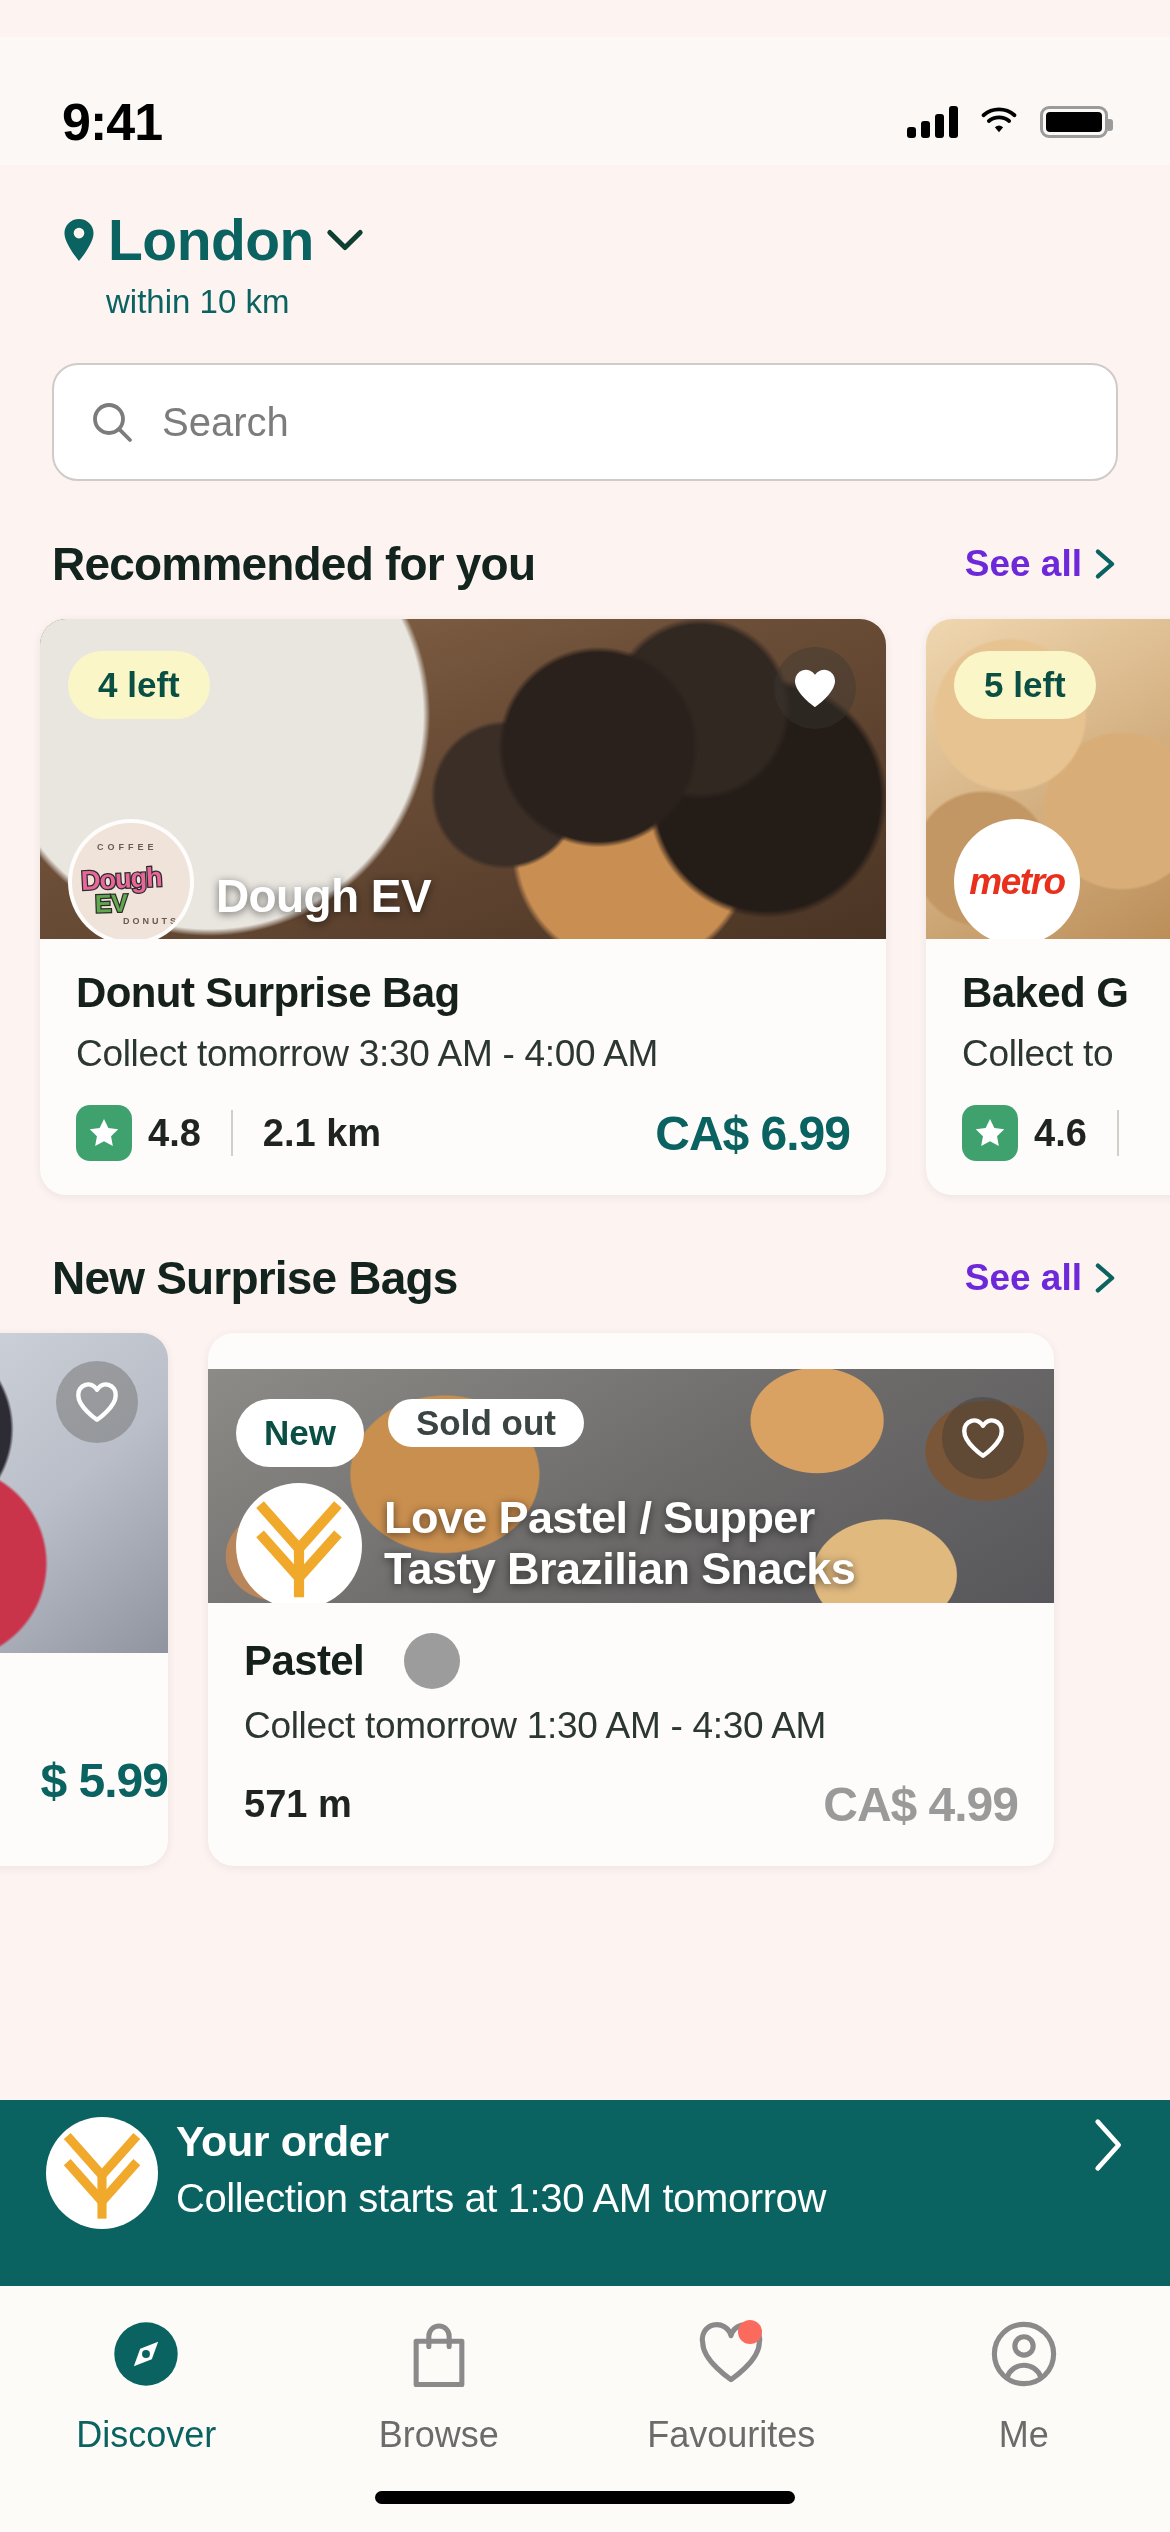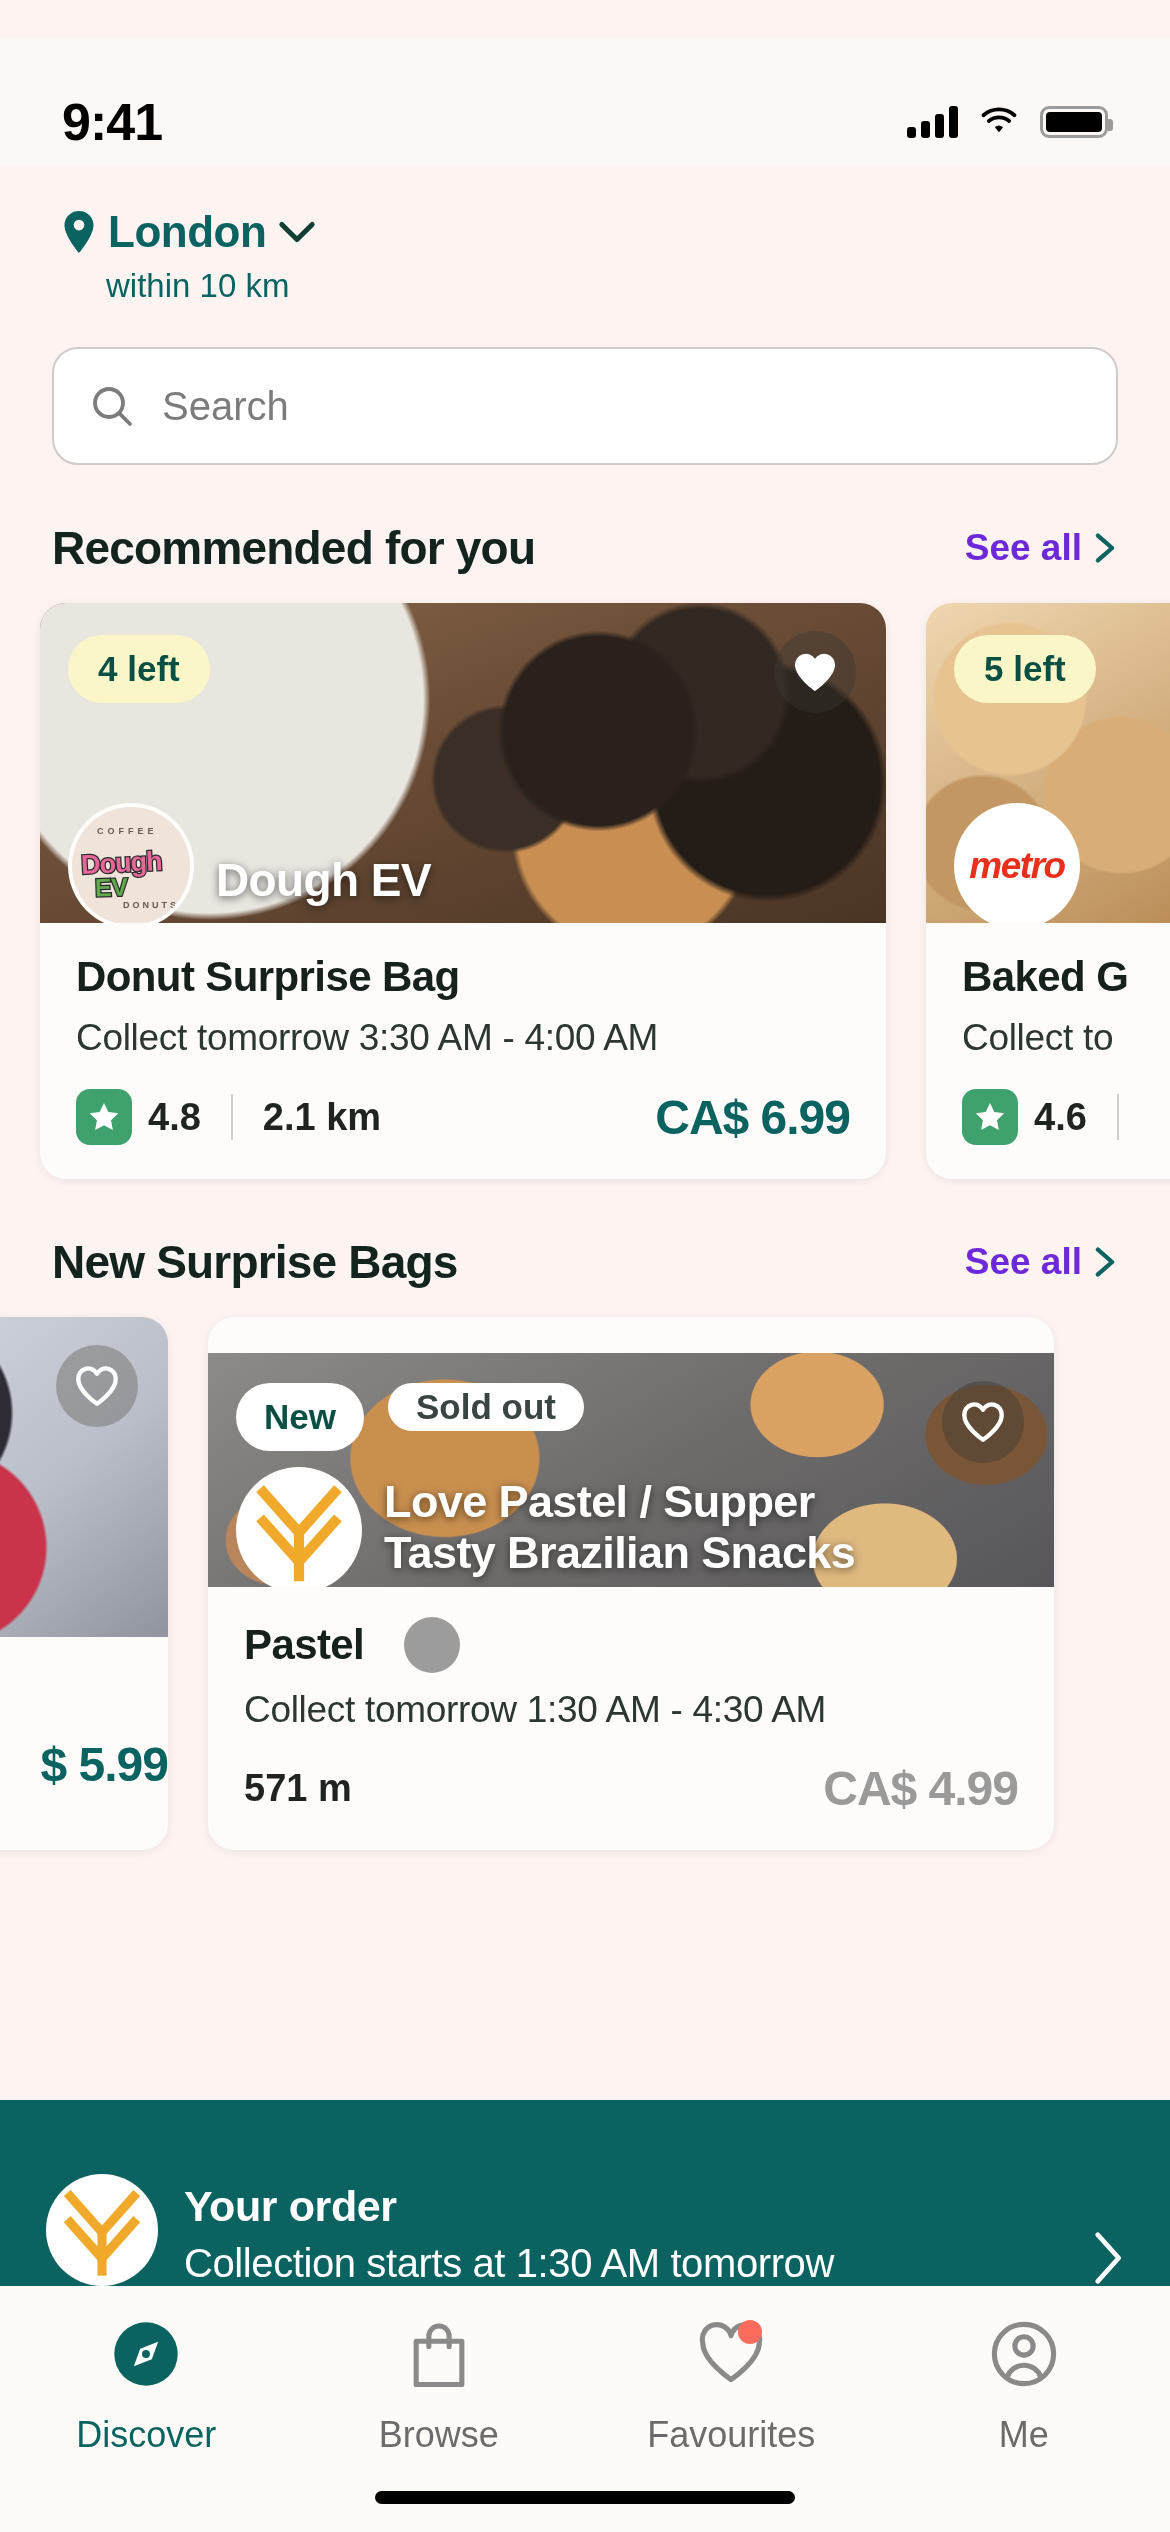--- a/index.html
+++ b/index.html
@@ -26,21 +26,21 @@
   .batt {
     width:68px; height:32px; border:3px solid #9b9b9b; border-radius:9px;
     padding:3px; position:relative;
   }
   .batt::after{content:"";position:absolute;right:-8px;top:10px;width:5px;height:12px;background:#9b9b9b;border-radius:0 3px 3px 0;}
   .batt span{display:block;width:100%;height:100%;background:#000;border-radius:4px;}
 
   
   .locwrap { padding:42px 52px 0 62px; background:#FDF4F2; }
   .locrow { display:flex; align-items:center; gap:12px; }
-  .loc-city { font-size:44px; font-weight:700; color:#0A6360; letter-spacing:-0.5px; }
+  .loc-city { font-size:57px; font-weight:700; color:#0A6360; letter-spacing:-0.5px; }
   .loc-sub { font-size:33px; color:#0A6360; margin:10px 0 0 44px; }
 
   
   .searchwrap { padding:42px 52px 0 52px; }
   .searchbox {
     height:118px; border:2px solid #CFCBC8; border-radius:26px; background:#fff;
     display:flex; align-items:center; padding:0 34px; gap:26px;
   }
   .search-ph { font-size:40px; color:#7C7C7C; }
 
@@ -160,21 +160,21 @@
 
   
   .peek-l { margin-left:-112px; }
   .peek-body { padding:28px 0 34px 0; }
   .peek-body .collect { margin-top:0; }
   .peek-r .cardbody { white-space:nowrap; }
 
   
   .orderbar {
     position:absolute; left:0; right:0; bottom:246px; height:186px; background:#0A6360;
-    display:flex; align-items:flex-end; padding:0 46px 0 46px; gap:26px;
+    display:flex; align-items:flex-start; padding:17px 46px 0 46px; gap:18px;
   }
   .tgtg-logo { width:112px; height:112px; border-radius:50%; background:#fff;
                display:flex; align-items:center; justify-content:center; flex:none; }
   .order-text { flex:1; }
   .order-t1 { font-size:43px; font-weight:700; color:#fff; letter-spacing:-0.4px; }
   .order-t2 { font-size:40px; color:#fff; margin-top:10px; letter-spacing:-0.4px; }
 
   
   .tabbar {
     position:absolute; left:0; right:0; bottom:0; height:246px; background:#FCFBF8;

